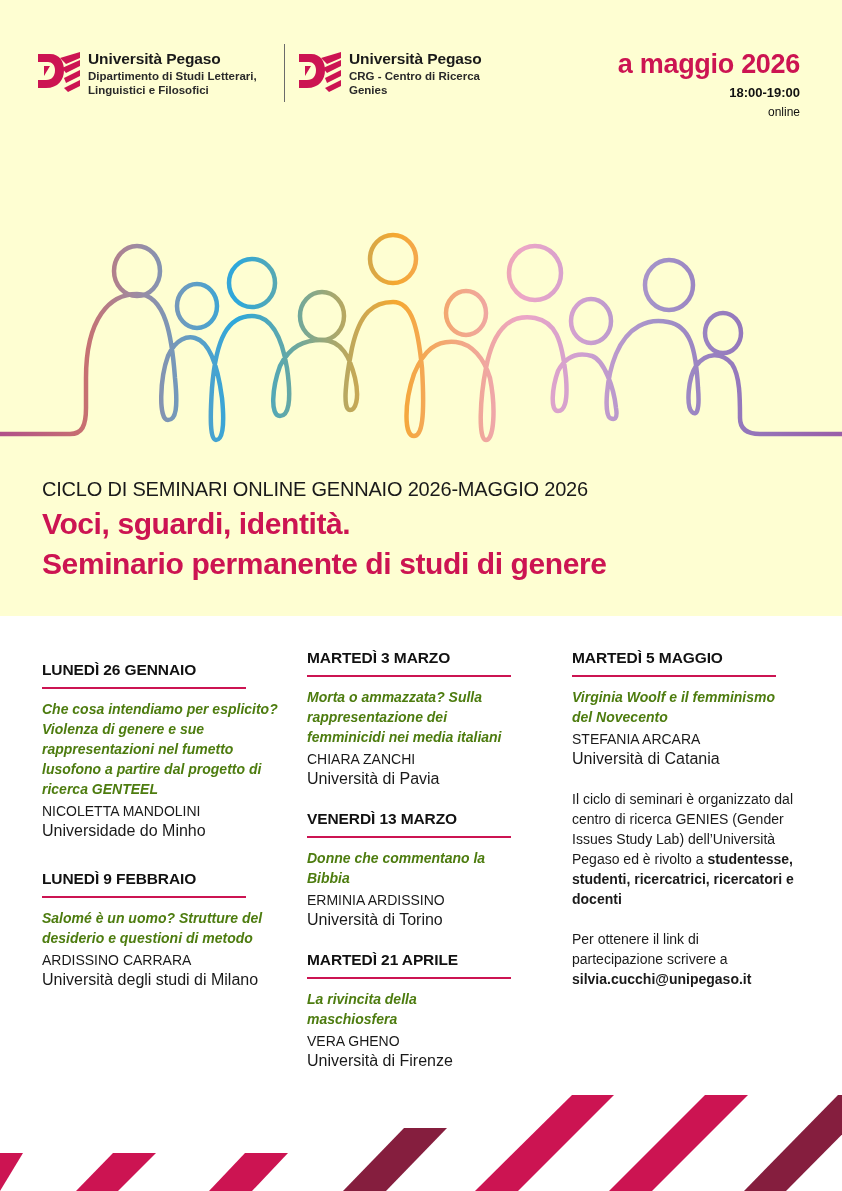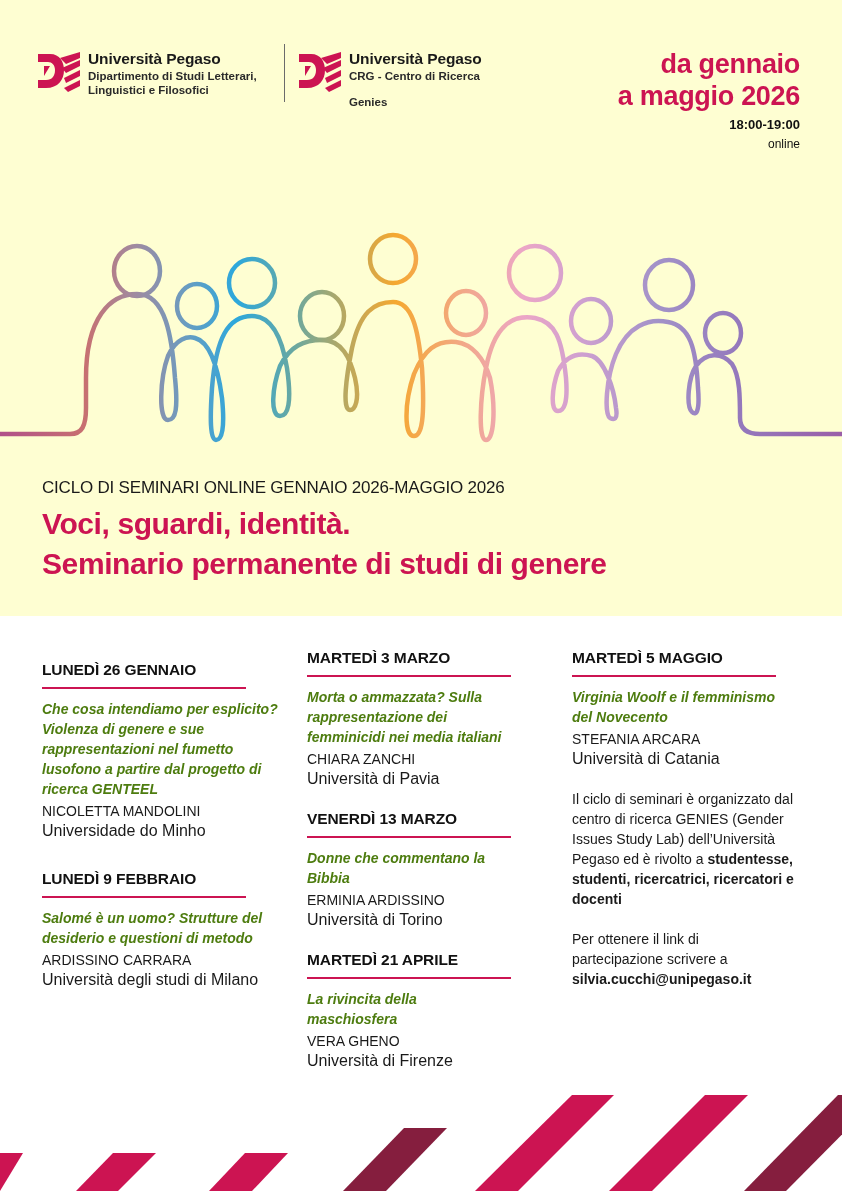--- a/index.html
+++ b/index.html
@@ -17,21 +17,21 @@
   .logo-2 { left: 297px; }
   .logo-divider { position: absolute; left: 284px; top: 44px; width: 1px; height: 58px; background: #6b6b6b; }
 
   .dates { position: absolute; right: 42px; top: 48px; text-align: right; }
   .dates .l1, .dates .l2 { font-size: 27px; font-weight: bold; color: #cc1452; line-height: 32px; letter-spacing: -0.3px; }
   .dates .time { font-size: 13px; font-weight: bold; color: #111; margin-top: 5px; line-height: 16px; }
   .dates .online { font-size: 12px; color: #111; margin-top: 3px; line-height: 16px; }
 
   .people { position: absolute; left: 0; top: 228px; width: 842px; height: 220px; }
 
-  .cycle-label { position: absolute; left: 42px; top: 478px; font-size: 17px; color: #1a1a1a; letter-spacing: -0.2px; }
+  .cycle-label { position: absolute; left: 42px; top: 478px; font-size: 20px; color: #1a1a1a; letter-spacing: -0.2px; }
   .main-title { position: absolute; left: 42px; top: 504px; font-size: 30px; font-weight: bold; color: #cc1452; line-height: 40px; letter-spacing: -0.4px; }
 
   .col { position: absolute; top: 648px; width: 240px; }
   .col-1 { left: 42px; margin-top: 12px; }
   .col-2 { left: 307px; }
   .col-3 { left: 572px; }
 
   .event { margin-bottom: 20px; }
   .event .day { font-size: 15.5px; font-weight: bold; color: #111; line-height: 20px; letter-spacing: -0.1px; }
   .event .rule { width: 204px; height: 2px; background: #cc1452; margin-top: 7px; margin-bottom: 10px; }
@@ -75,26 +75,25 @@
     <path d="M2 6 H14 C24 6 28 14 28 22 C28 32 22 40 10 40 H2 V32 H10 C16 32 19 28 19 22 C19 17 16 14 12 14 H2 Z" fill="#cc1452"></path>
     <path d="M8 18 L14 18 L8 28 Z" fill="#cc1452"></path>
     <path d="M24 10 L44 4 L44 10 L30 16 Z" fill="#cc1452"></path>
     <path d="M26 20 L44 12 L44 18 L30 25 Z" fill="#cc1452"></path>
     <path d="M28 30 L44 22 L44 28 L30 35 Z" fill="#cc1452"></path>
     <path d="M28 40 L44 32 L44 38 L32 44 Z" fill="#cc1452"></path>
   </svg>
   <div class="texts">
     <div class="uni">Università Pegaso</div>
     <div class="dept">CRG - Centro di Ricerca</div>
-    <div class="dept" style="margin-top:12px">Genies</div>
+    <div class="dept" style="margin-top:0">Genies</div>
   </div>
 </div>
 
 <div class="dates">
-  <div class="l1">da gennaio</div>
   <div class="l2">a maggio 2026</div>
   <div class="time">18:00-19:00</div>
   <div class="online">online</div>
 </div>
 
 <svg class="people" viewBox="0 0 842 220">
   <defs>
     <linearGradient id="lg" x1="0" y1="0" x2="842" y2="0" gradientUnits="userSpaceOnUse">
       <stop offset="0" stop-color="#b0508a"></stop>
       <stop offset="0.1" stop-color="#c87070"></stop>

